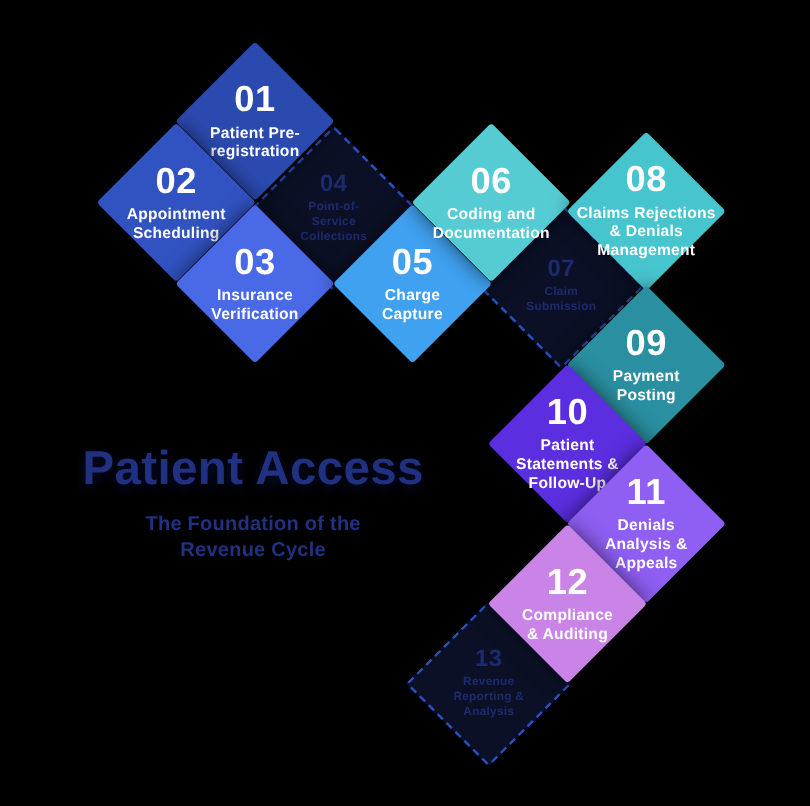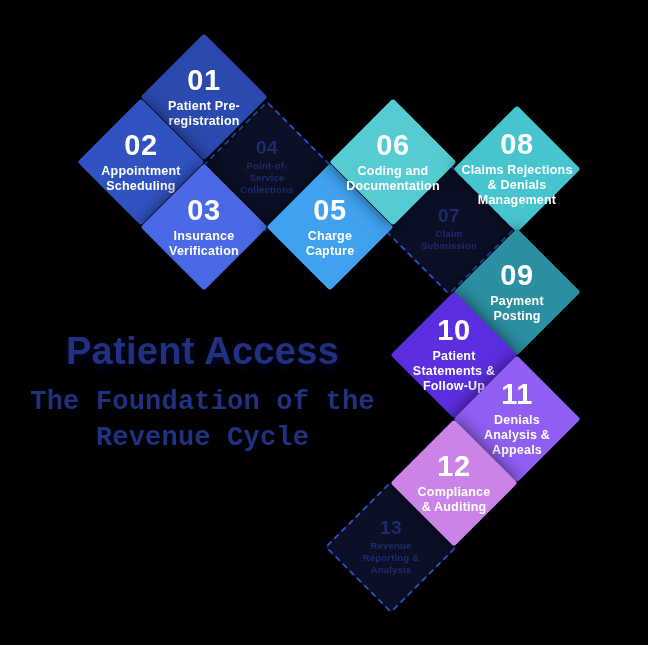--- a/index.html
+++ b/index.html
@@ -38,30 +38,30 @@
   .d05{left:330px;top:227px;}
   .d06{left:393px;top:162px;}
   .d07{left:449px;top:229px;}
   .d08{left:517px;top:169px;}
   .d09{left:517px;top:292px;}
   .d10{left:454px;top:355px;}
   .d11{left:517px;top:419px;}
   .d12{left:454px;top:483px;}
   .d13{left:391px;top:547px;}
   .title-block{
-    position:absolute;left:25px;top:332px;width:355px;
+    position:absolute;left:25px;top:356px;width:355px;
     text-align:center;color:#213181;filter:blur(0.4px);z-index:3;
   }
   .title-heading{
     font-size:38px;font-weight:800;line-height:1.05;letter-spacing:0.3px;
     text-shadow:0 3px 10px rgba(12,16,55,0.9);
   }
   .title-sub{
-    margin-top:13px;font-size:27px;font-weight:700;line-height:1.32;
-    white-space:pre-line;letter-spacing:0.2px;font-family:Liberation Mono, monospace;
+    margin-top:13px;font-size:16px;font-weight:700;line-height:1.32;
+    white-space:pre-line;letter-spacing:0.2px;
   }
 </style>
 </head>
 <body>
 
 <div class="stage">
 
   <div class="title-block" style="color: rgb(33, 49, 129);">
     <div class="title-heading">Patient Access</div>
     <div class="title-sub">The Foundation of the

